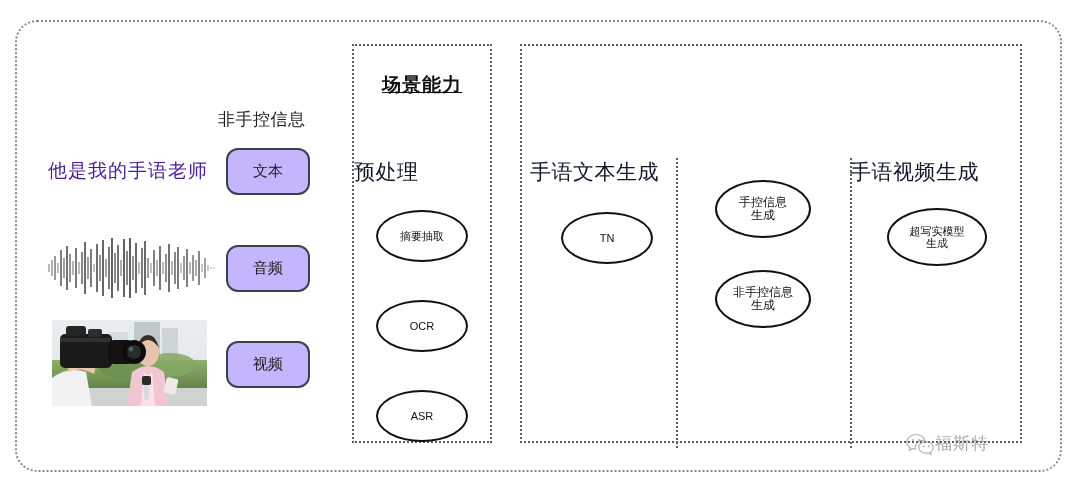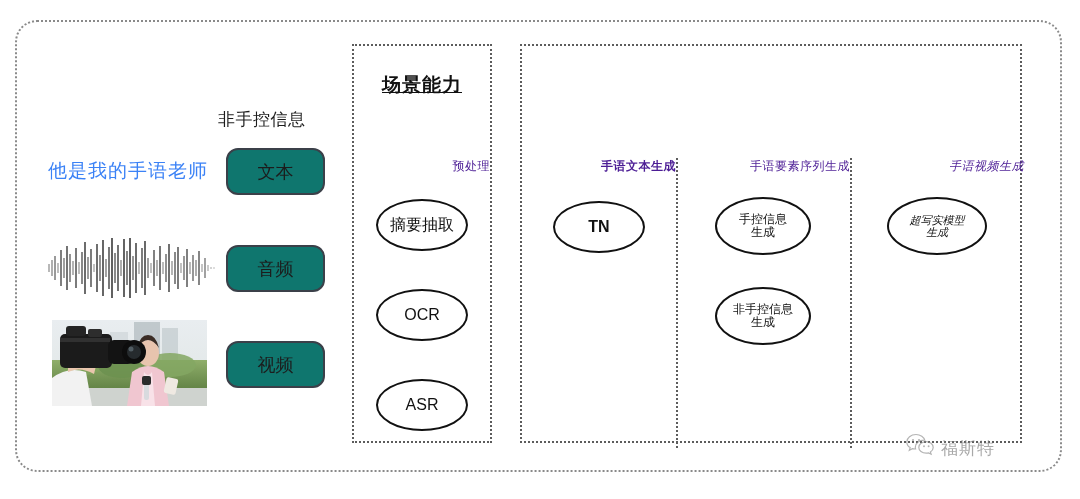--- a/index.html
+++ b/index.html
@@ -72,35 +72,35 @@
   }
   .divider-1 { left: 154px; }
   .divider-2 { left: 328px; }
 
   
   .subcol {
     position: absolute;
     top: 112px;
   }
   .subcol-head {
-    text-align: right;
-    font-size: 12px;
-    color: #4c1d95;
+    text-align: left;
+    font-size: 21px;
+    color: #0f172a;
     letter-spacing: 0.5px;
     white-space: nowrap;
   }
   
   .ellipse {
     border: 2.5px solid #111111;
     border-radius: 50%;
     display: flex;
     align-items: center;
     justify-content: center;
     text-align: center;
-    font-size: 16px;
+    font-size: 11px;
     line-height: 1.12;
     color: #111111;
     background: #ffffff;
     box-sizing: border-box;
     margin: 0 auto;
   }
   .ellipse.one-line { width: 92px; height: 52px; }
   .ellipse.two-line { width: 96px; height: 58px; font-size: 12px; }
   .ellipse.wide     { width: 100px; height: 58px; font-size: 11px; }
   .ellipse-label { display: block; white-space: pre-line; }
@@ -113,38 +113,38 @@
     font-size: 17px;
     color: #1c1c1c;
     letter-spacing: 0.5px;
     white-space: nowrap;
   }
   .sentence {
     position: absolute;
     left: 48px;
     top: 158px;
     font-size: 19px;
-    color: #3b82f6;
+    color: #4c1d95;
     letter-spacing: 1px;
     white-space: nowrap;
   }
   .pill {
     position: absolute;
     left: 226px;
-    width: 99px;
+    width: 84px;
     height: 47px;
     border: 2px solid #3b4049;
     border-radius: 12px;
     display: flex;
     align-items: center;
     justify-content: center;
-    font-size: 18px;
+    font-size: 15px;
     color: #1c1c1c;
     box-sizing: border-box;
-    background: #0f766e;
+    background: #c4b5fd;
   }
   .pill-text  { top: 148px; }
   .pill-audio { top: 245px; }
   .pill-video { top: 341px; }
 
   
   .waveform {
     position: absolute;
     left: 44px;
     top: 236px;
@@ -161,22 +161,21 @@
     overflow: hidden;
   }
   .thumb svg { display: block; }
 
   
   .watermark {
     position: absolute;
     left: 905px;
     top: 432px;
     display: flex;
-    align-items: flex-end;
-    gap: 6px;
+    align-items: flex-start;
     opacity: 0.65;
   }
   .watermark .wm-text {
     font-size: 17px;
     color: #7b7b7b;
     letter-spacing: 1px;
   }
 </style>
 </head>
 <body>
@@ -328,46 +327,45 @@
         </div>
       </div>
     </div>
   </div>
 
   <div class="panel panel-core">
 
     <div class="divider divider-1"></div>
     <div class="divider divider-2"></div>
 
-    <div class="subcol" style="left:0; width:154px;font-weight:bold;">
+    <div class="subcol" style="left:8px; width:154px;">
       <div class="subcol-head">手语文本生成</div>
       <div style="margin-top:26px;">
         <div class="ellipse one-line">
           <span class="ellipse-label">TN</span>
         </div>
       </div>
     </div>
 
     <div class="subcol" style="left:154px; width:174px;">
-      <div class="subcol-head">手语要素序列生成</div>
       <div style="margin-top:22px;">
         <div class="ellipse two-line">
           <span class="ellipse-label">手控信息
 生成</span>
         </div>
       </div>
       <div style="margin-top:32px;">
         <div class="ellipse two-line">
           <span class="ellipse-label">非手控信息
 生成</span>
         </div>
       </div>
     </div>
 
-    <div class="subcol" style="left:328px; width:174px;font-style:italic;">
+    <div class="subcol" style="left:328px; width:174px;">
       <div class="subcol-head">手语视频生成</div>
       <div style="margin-top:22px;">
         <div class="ellipse wide">
           <span class="ellipse-label">超写实模型
 生成</span>
         </div>
       </div>
     </div>
   </div>
 

